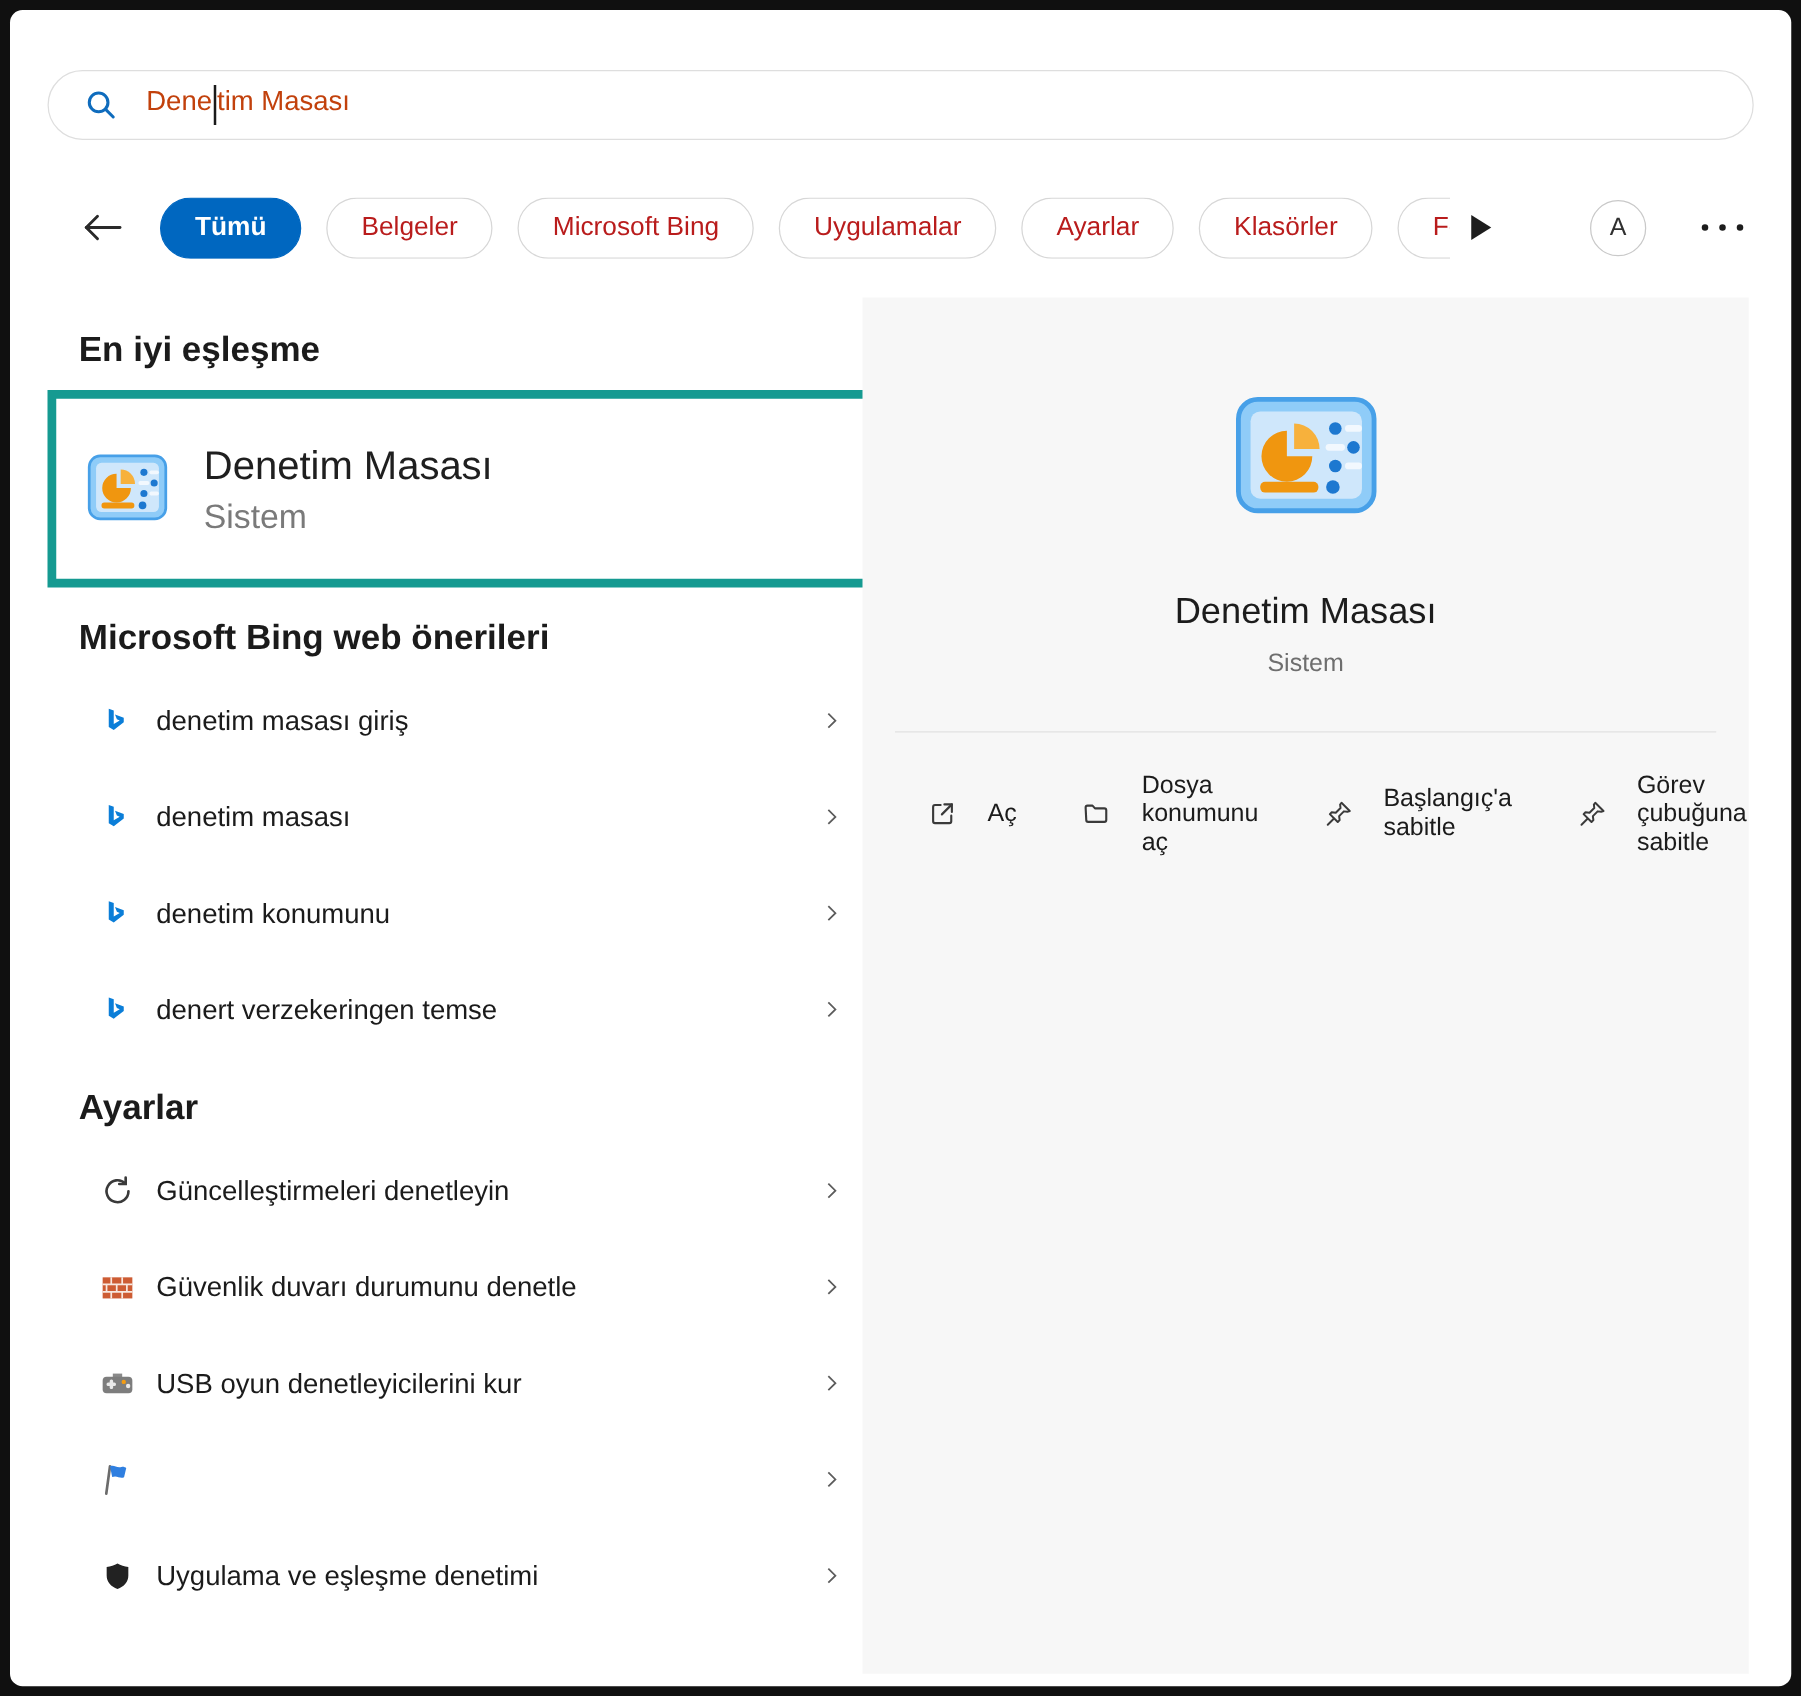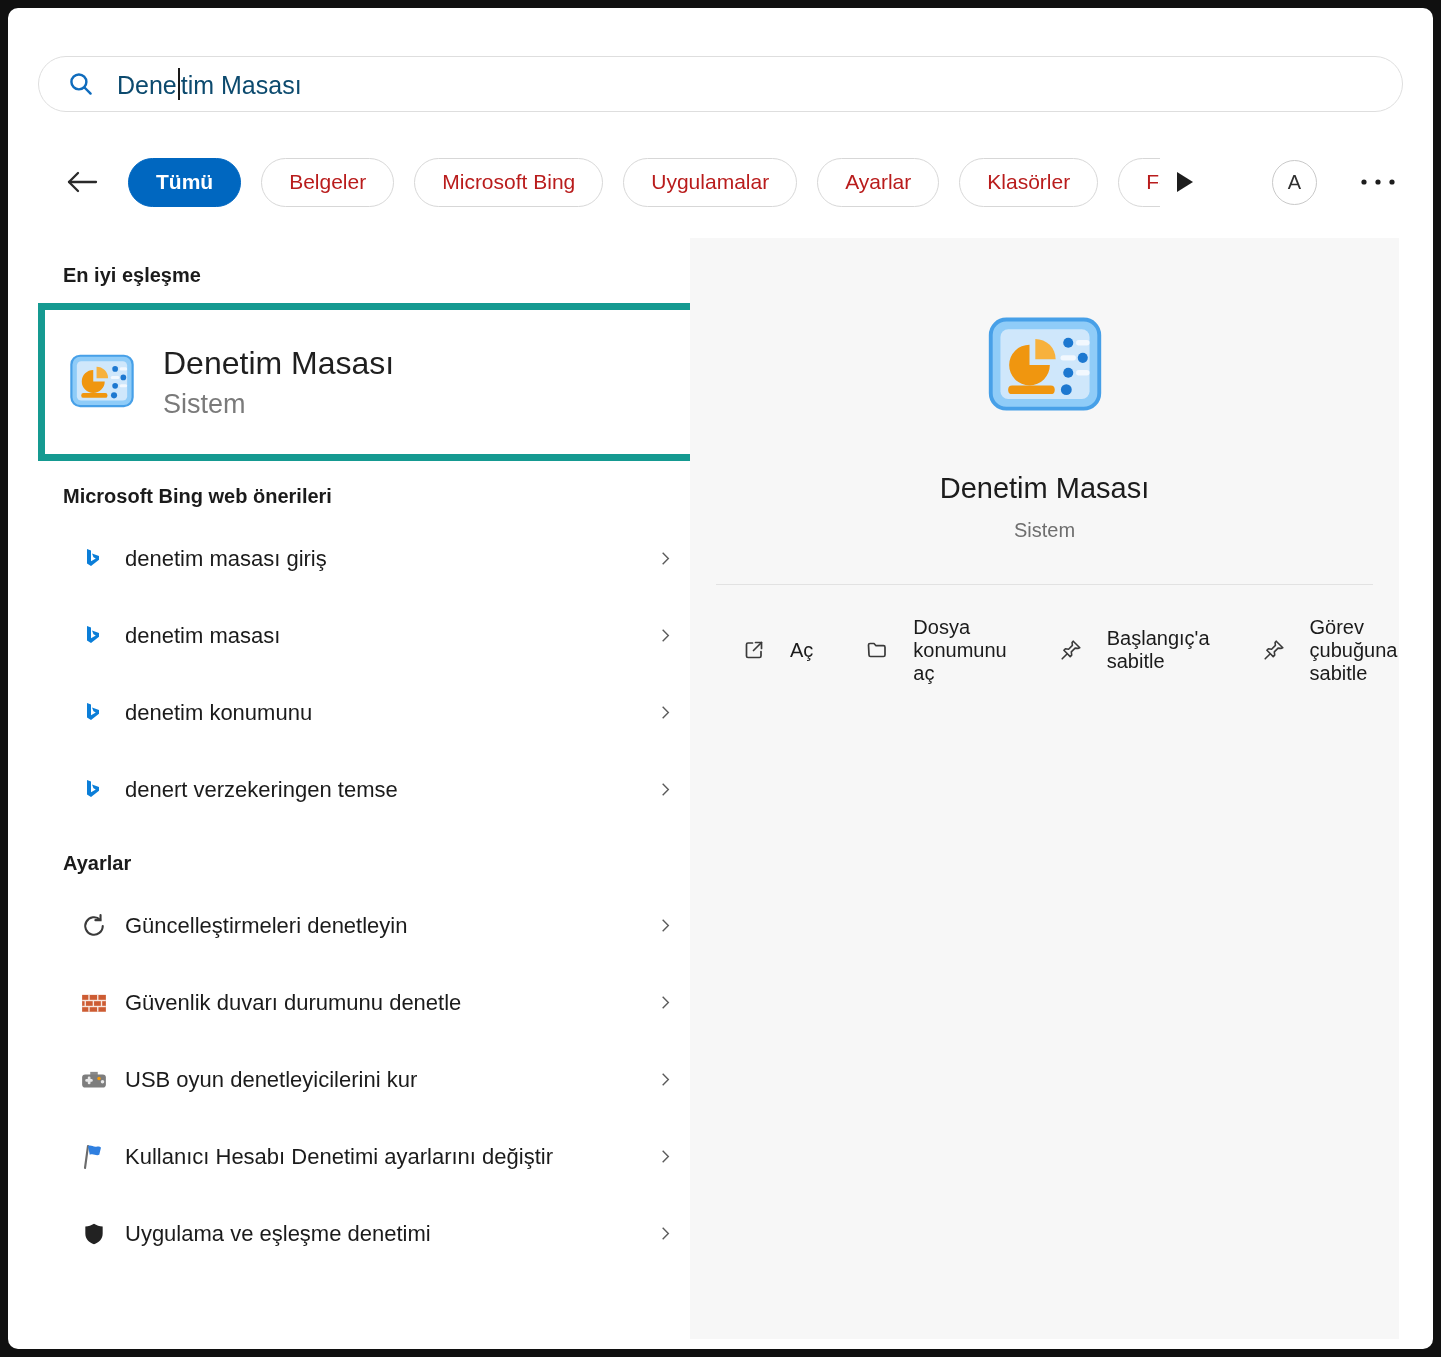--- a/index.html
+++ b/index.html
@@ -2,36 +2,36 @@
 <html style="--accent: #0067c0; --highlight: #159a91; --bing-blue: #0b7ed8; --panel: #f7f7f7;"><head>
 <meta charset="utf-8">
 <style>
   *{margin:0;padding:0;box-sizing:border-box}
   html,body{width:1441px;height:1357px}
   body{background:#101010;font-family:"Liberation Sans","DejaVu Sans",sans-serif;position:relative;overflow:hidden}
   .page{position:absolute;inset:8px;background:#fff;border-radius:10px;overflow:hidden}
 
   
   .search-bar{position:absolute;top:48px;left:30px;right:30px;height:56px;border:1px solid #dedede;border-radius:28px;display:flex;align-items:center;padding:0 28px;gap:22px;background:#fff;cursor:text}
-  .search-text{font-size:25px;color:#0c4a6e;display:flex;align-items:flex-end}
+  .search-text{font-size:22px;color:#c2410c;display:flex;align-items:flex-start}
   .caret{width:2px;height:32px;background:#1a1a1a;display:inline-block;margin:0 1px}
 
   
   .filter-row{position:absolute;top:146px;left:54px;right:35px;height:56px;display:flex;align-items:center}
   .back-btn{width:40px;height:40px;border:none;background:transparent;margin-right:26px;display:flex;align-items:center;justify-content:center;cursor:pointer}
   .tabs-clip{display:flex;gap:20px;overflow:hidden;width:1032px;flex:none;align-items:center}
   .pill{flex:none;height:49px;padding:0 27px;border-radius:25px;border:1.5px solid #d7d7d7;background:#fff;font-size:21px;color:#b91c1c;display:flex;align-items:center;font-family:inherit;cursor:pointer;white-space:nowrap}
   .pill.selected{background:var(--accent,#0067c0);border-color:var(--accent,#0067c0);color:#fff;font-weight:700}
   .scroll-btn{border:none;background:transparent;margin-left:16px;cursor:pointer;display:flex;align-items:center}
   .avatar{width:45px;height:45px;border-radius:50%;border:1.5px solid #c9c9c9;background:#fff;margin-left:78px;display:flex;align-items:center;justify-content:center;font-size:20px;color:#303030;cursor:pointer;flex:none}
   .more-btn{border:none;background:transparent;margin-left:42px;cursor:pointer;display:flex;align-items:center}
 
   
   .left-col{position:absolute;left:30px;top:230px;width:646px}
-  .section-heading{font-size:20px;font-weight:700;color:#1b1b1b;margin:24px 0 12px 25px}
+  .section-heading{font-size:28px;font-weight:700;color:#1b1b1b;margin:24px 0 12px 25px}
   .section-heading.first{margin-top:26px;margin-bottom:0}
   .best-match{margin-top:16px;width:722px;height:158px;border:7px solid var(--highlight,#159a91);background:#fff;display:flex;align-items:center;padding-left:22px;gap:26px;cursor:pointer}
   .bm-title{font-size:32px;color:#1f1f1f}
   .bm-sub{font-size:27px;color:#7a7a7a;margin-top:7px}
   .rows{display:flex;flex-direction:column}
   .row{min-height:77px;display:flex;align-items:center;padding-left:40px;padding-right:10px;cursor:pointer}
   .icon-cell{width:32px;display:flex;justify-content:center;align-items:center;margin-right:15px;flex:none}
   .row-label{font-size:22px;color:#1b1b1b;max-width:445px;line-height:1.35}
   .chev{margin-left:auto;display:flex;flex:none}
 
@@ -241,21 +241,20 @@
             </svg>
         </span>
       </div>
       <div class="row">
         <span class="icon-cell">
           <svg width="30" height="30" viewBox="0 0 24 24">
             <path d="M7.2 3.2L4.8 20.8" stroke="#6b6b6b" stroke-width="1.7" fill="none" stroke-linecap="round"></path>
             <path d="M7.2 3.2C10 2 11.5 4.6 14.6 3.6c1.2-.3 2.4.3 3 .7l-1.4 5.9c-2.8 1.2-4.4-1.4-7.6-.1z" fill="#2f7fe0"></path>
           </svg>
         </span>
-        <span class="row-label">Kullanıcı Hesabı Denetimi ayarlarını değiştir</span>
         <span class="chev">
           <svg width="17" height="17" viewBox="0 0 24 24" fill="none" stroke="#5c5c5c" stroke-width="2">
               <path d="M8 4l8 8-8 8"></path>
             </svg>
         </span>
       </div>
       <div class="row">
         <span class="icon-cell">
           <svg width="26" height="26" viewBox="0 0 24 24">
             <path d="M12 2.6c2.4 1.5 5 2.3 8 2.5v6.4c0 5-3.2 8.1-8 9.9-4.8-1.8-8-4.9-8-9.9V5.1c3-.2 5.6-1 8-2.5z" fill="#222"></path>

